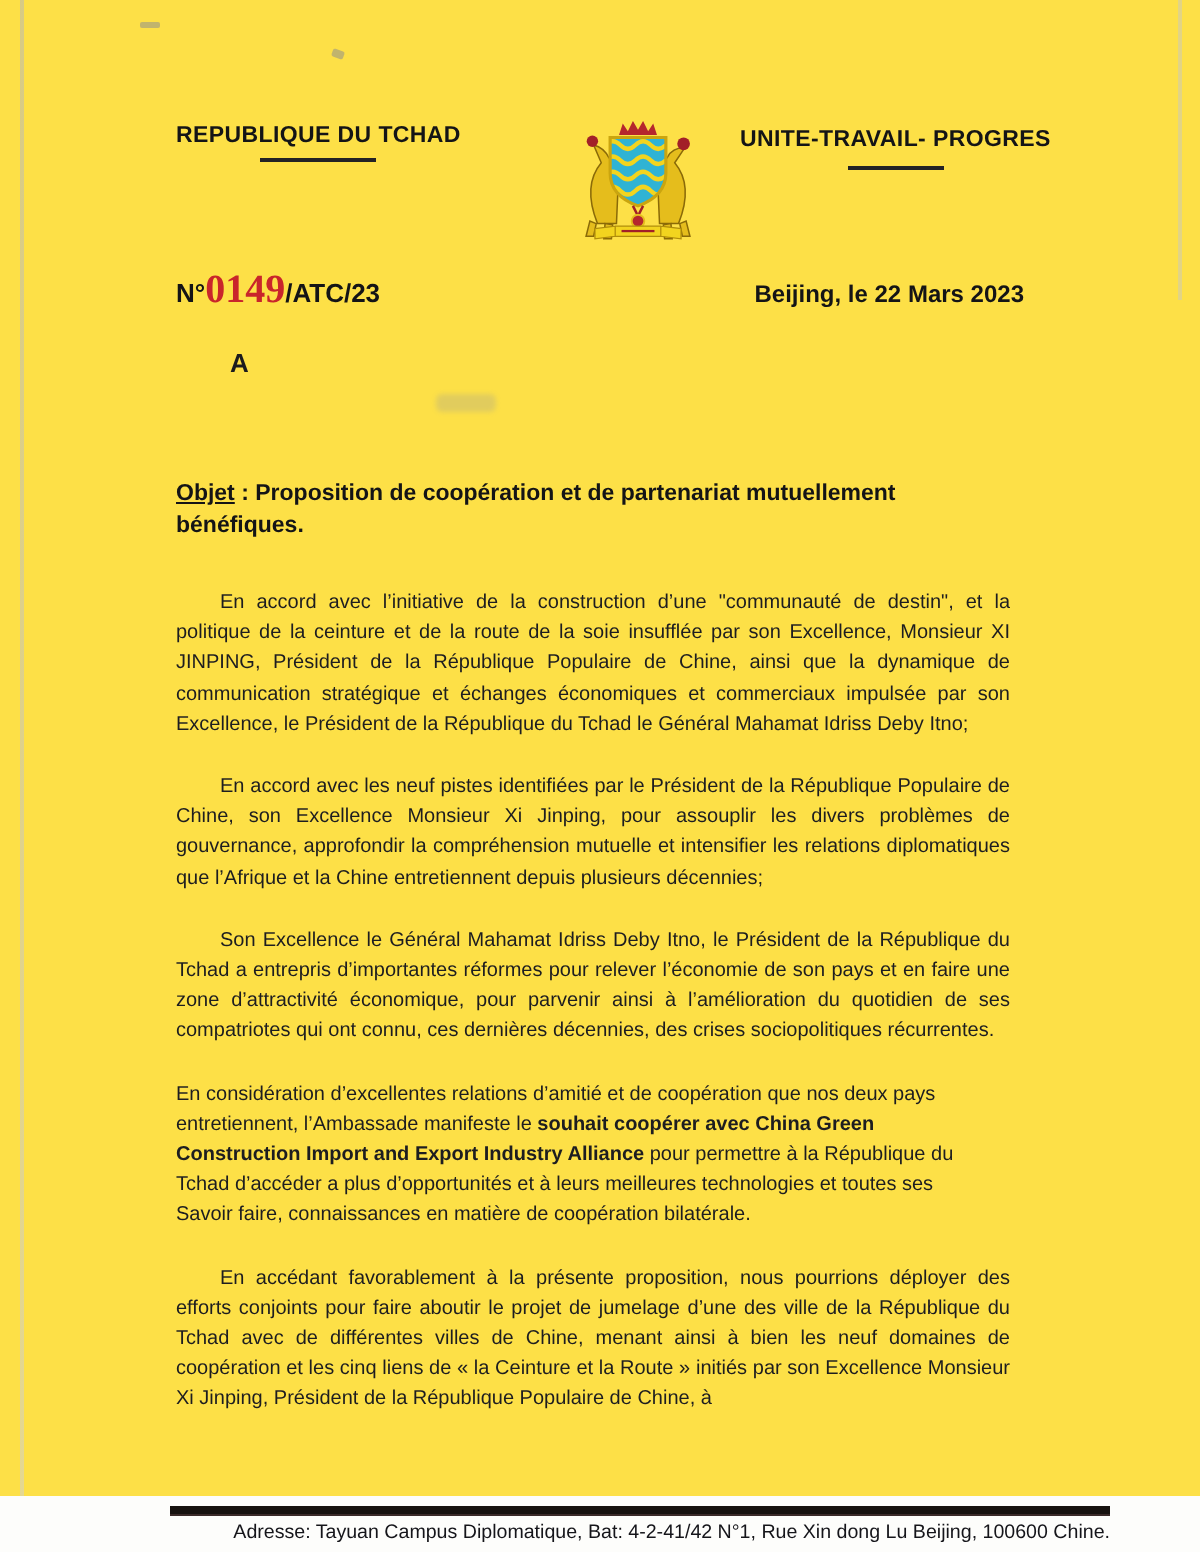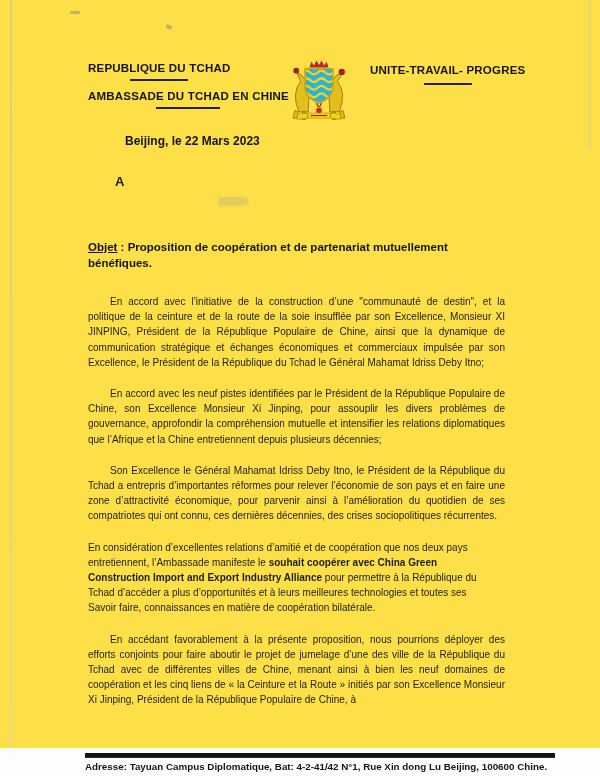--- a/index.html
+++ b/index.html
@@ -57,42 +57,38 @@
   .para{margin:0 0 16px;}
   .para.justified{text-align:justify;}
   .para.indented{text-indent:22px;}
   .para.flush{text-align:left;width:404px;}
   .b{font-weight:bold;text-align:center;}
 
   
   .footer{position:absolute;left:0;top:748px;width:600px;height:28px;background:#fdfdfb;}
   .footer-bar{position:absolute;left:85px;top:5px;width:470px;height:4px;
     background:#17120f;box-shadow:0 1px 0 #3a2a28;}
-  .address{position:absolute;left:85px;top:13px;width:470px;text-align:left;
-    font-weight:bold;font-size:9.8px;color:#15151a;white-space:nowrap;overflow:hidden;}
+  .address{position:absolute;left:85px;top:13px;width:470px;text-align:right;
+    font-weight:normal;font-size:9.8px;color:#15151a;white-space:nowrap;overflow:hidden;}
 </style>
 </head>
 <body>
 
 <div class="page">
 
   <div class="edge-left"></div>
   <div class="edge-right"></div>
   <div class="speck s1"></div>
   <div class="speck s2"></div>
   <div class="smudge"></div>
 
   <div class="hdr-left">
     <div class="hgroup">
       <div class="htext">REPUBLIQUE DU TCHAD</div>
       <div class="hrule"></div>
-    </div>
-    <div class="hgroup">
-      <div class="htext">AMBASSADE DU TCHAD EN CHINE</div>
-      <div class="hrule wide"></div>
     </div>
   </div>
 
   <div class="emblem">
     <svg width="76" height="66" viewBox="0 0 120 104" aria-hidden="true">
 
       <path d="M45,18 l3,-9 4,6 4,-8 4,7 4,-7 4,8 4,-6 3,9 z" fill="#b5272d"></path>
 
       <g fill="#e5bd1c" stroke="#8a6a08" stroke-width="1.2">
         <path d="M28,88 q-12,-30 3,-48 l-6,-14 q8,2 12,10 l8,6 -2,46 z"></path>
@@ -128,20 +124,21 @@
   </div>
 
   <div class="hdr-right">
     <div class="hgroup">
       <div class="htext">UNITE-TRAVAIL- PROGRES</div>
       <div class="hrule motto"></div>
     </div>
   </div>
 
   <div class="ref-row">
+    <div class="ref-no"><span>N°</span><span class="ref-num" style="color: rgb(201, 37, 43);">0149</span><span>/ATC/23</span></div>
     <div class="dateline">Beijing, le 22 Mars 2023</div>
   </div>
 
   <div class="salutation">A</div>
 
   <div class="subject"><span class="u">Objet</span><span> : </span><span>Proposition de coopération et de partenariat mutuellement bénéfiques.</span></div>
 
   <div class="letter-body">
       <p class="para justified indented"><span>En accord avec l’initiative de la construction d’une "communauté de destin", et la politique de la ceinture et de la route de la soie insufflée par son Excellence, Monsieur XI JINPING, Président de la République Populaire de Chine, ainsi que la dynamique de communication stratégique et échanges économiques et commerciaux impulsée par son Excellence, le Président de la République du Tchad le Général Mahamat Idriss Deby Itno;</span></p>
       <p class="para justified indented"><span>En accord avec les neuf pistes identifiées par le Président de la République Populaire de Chine, son Excellence Monsieur Xi Jinping, pour assouplir les divers problèmes de gouvernance, approfondir la compréhension mutuelle et intensifier les relations diplomatiques que l’Afrique et la Chine entretiennent depuis plusieurs décennies;</span></p>

